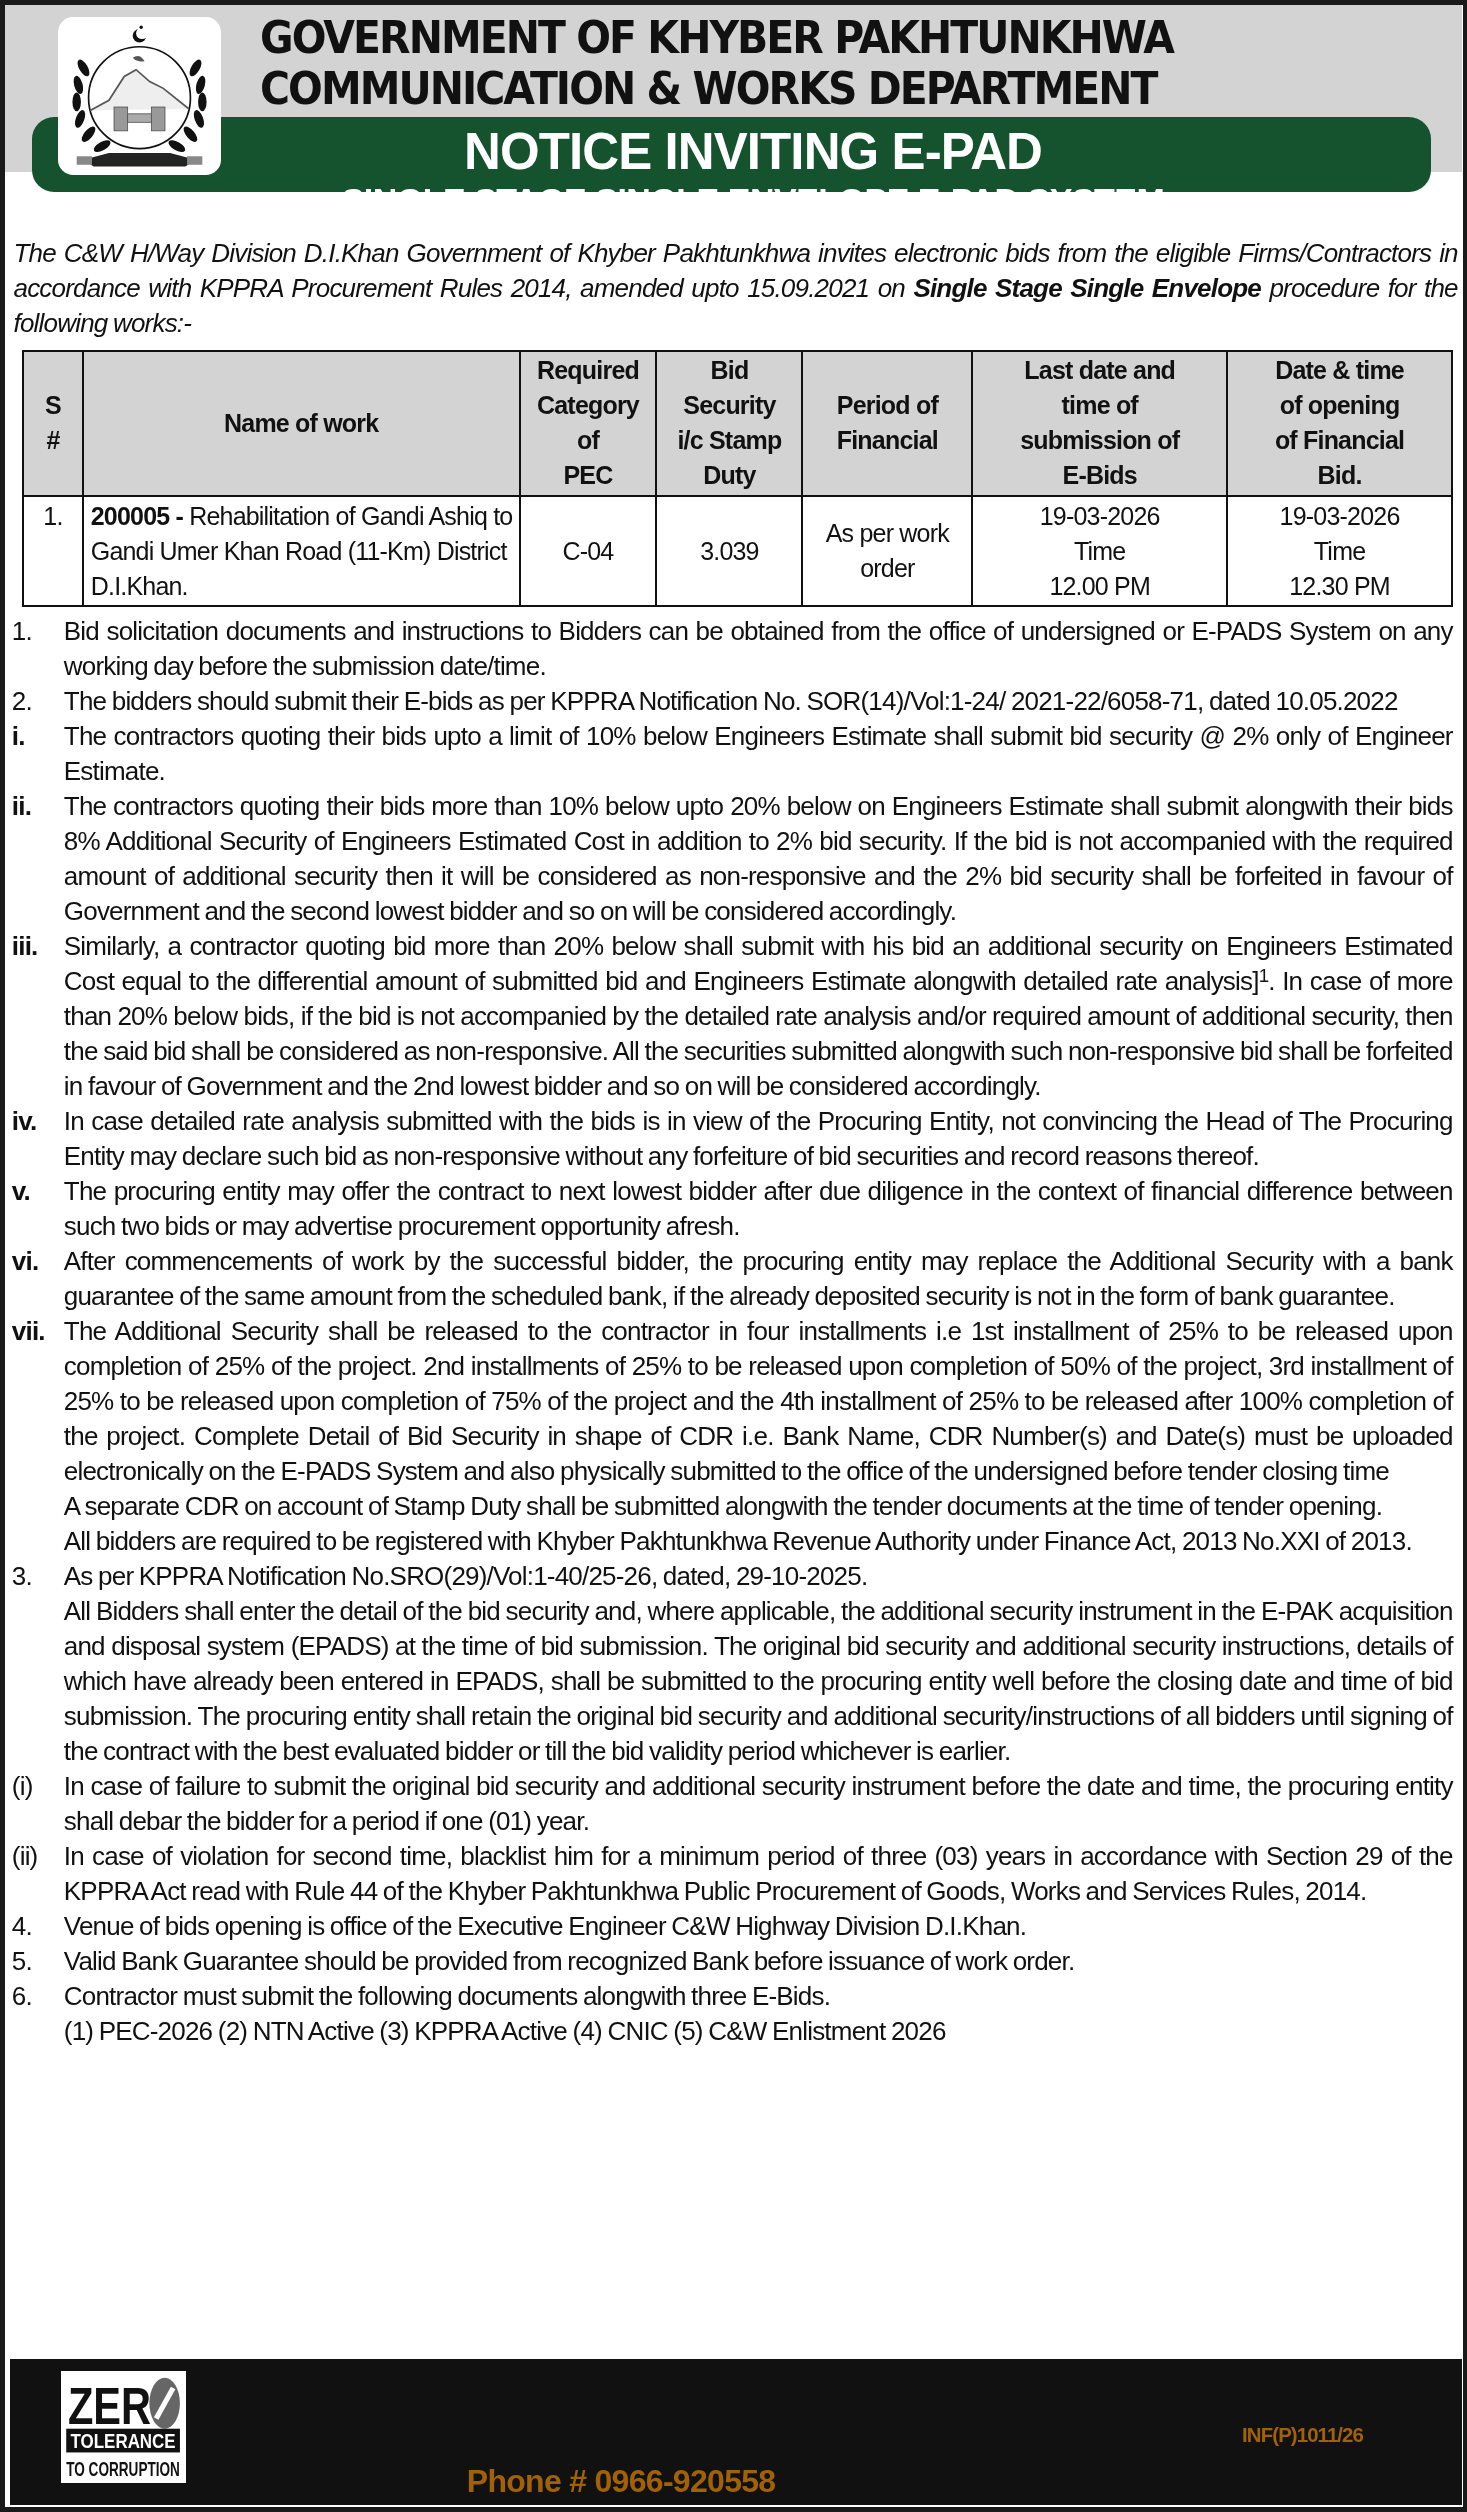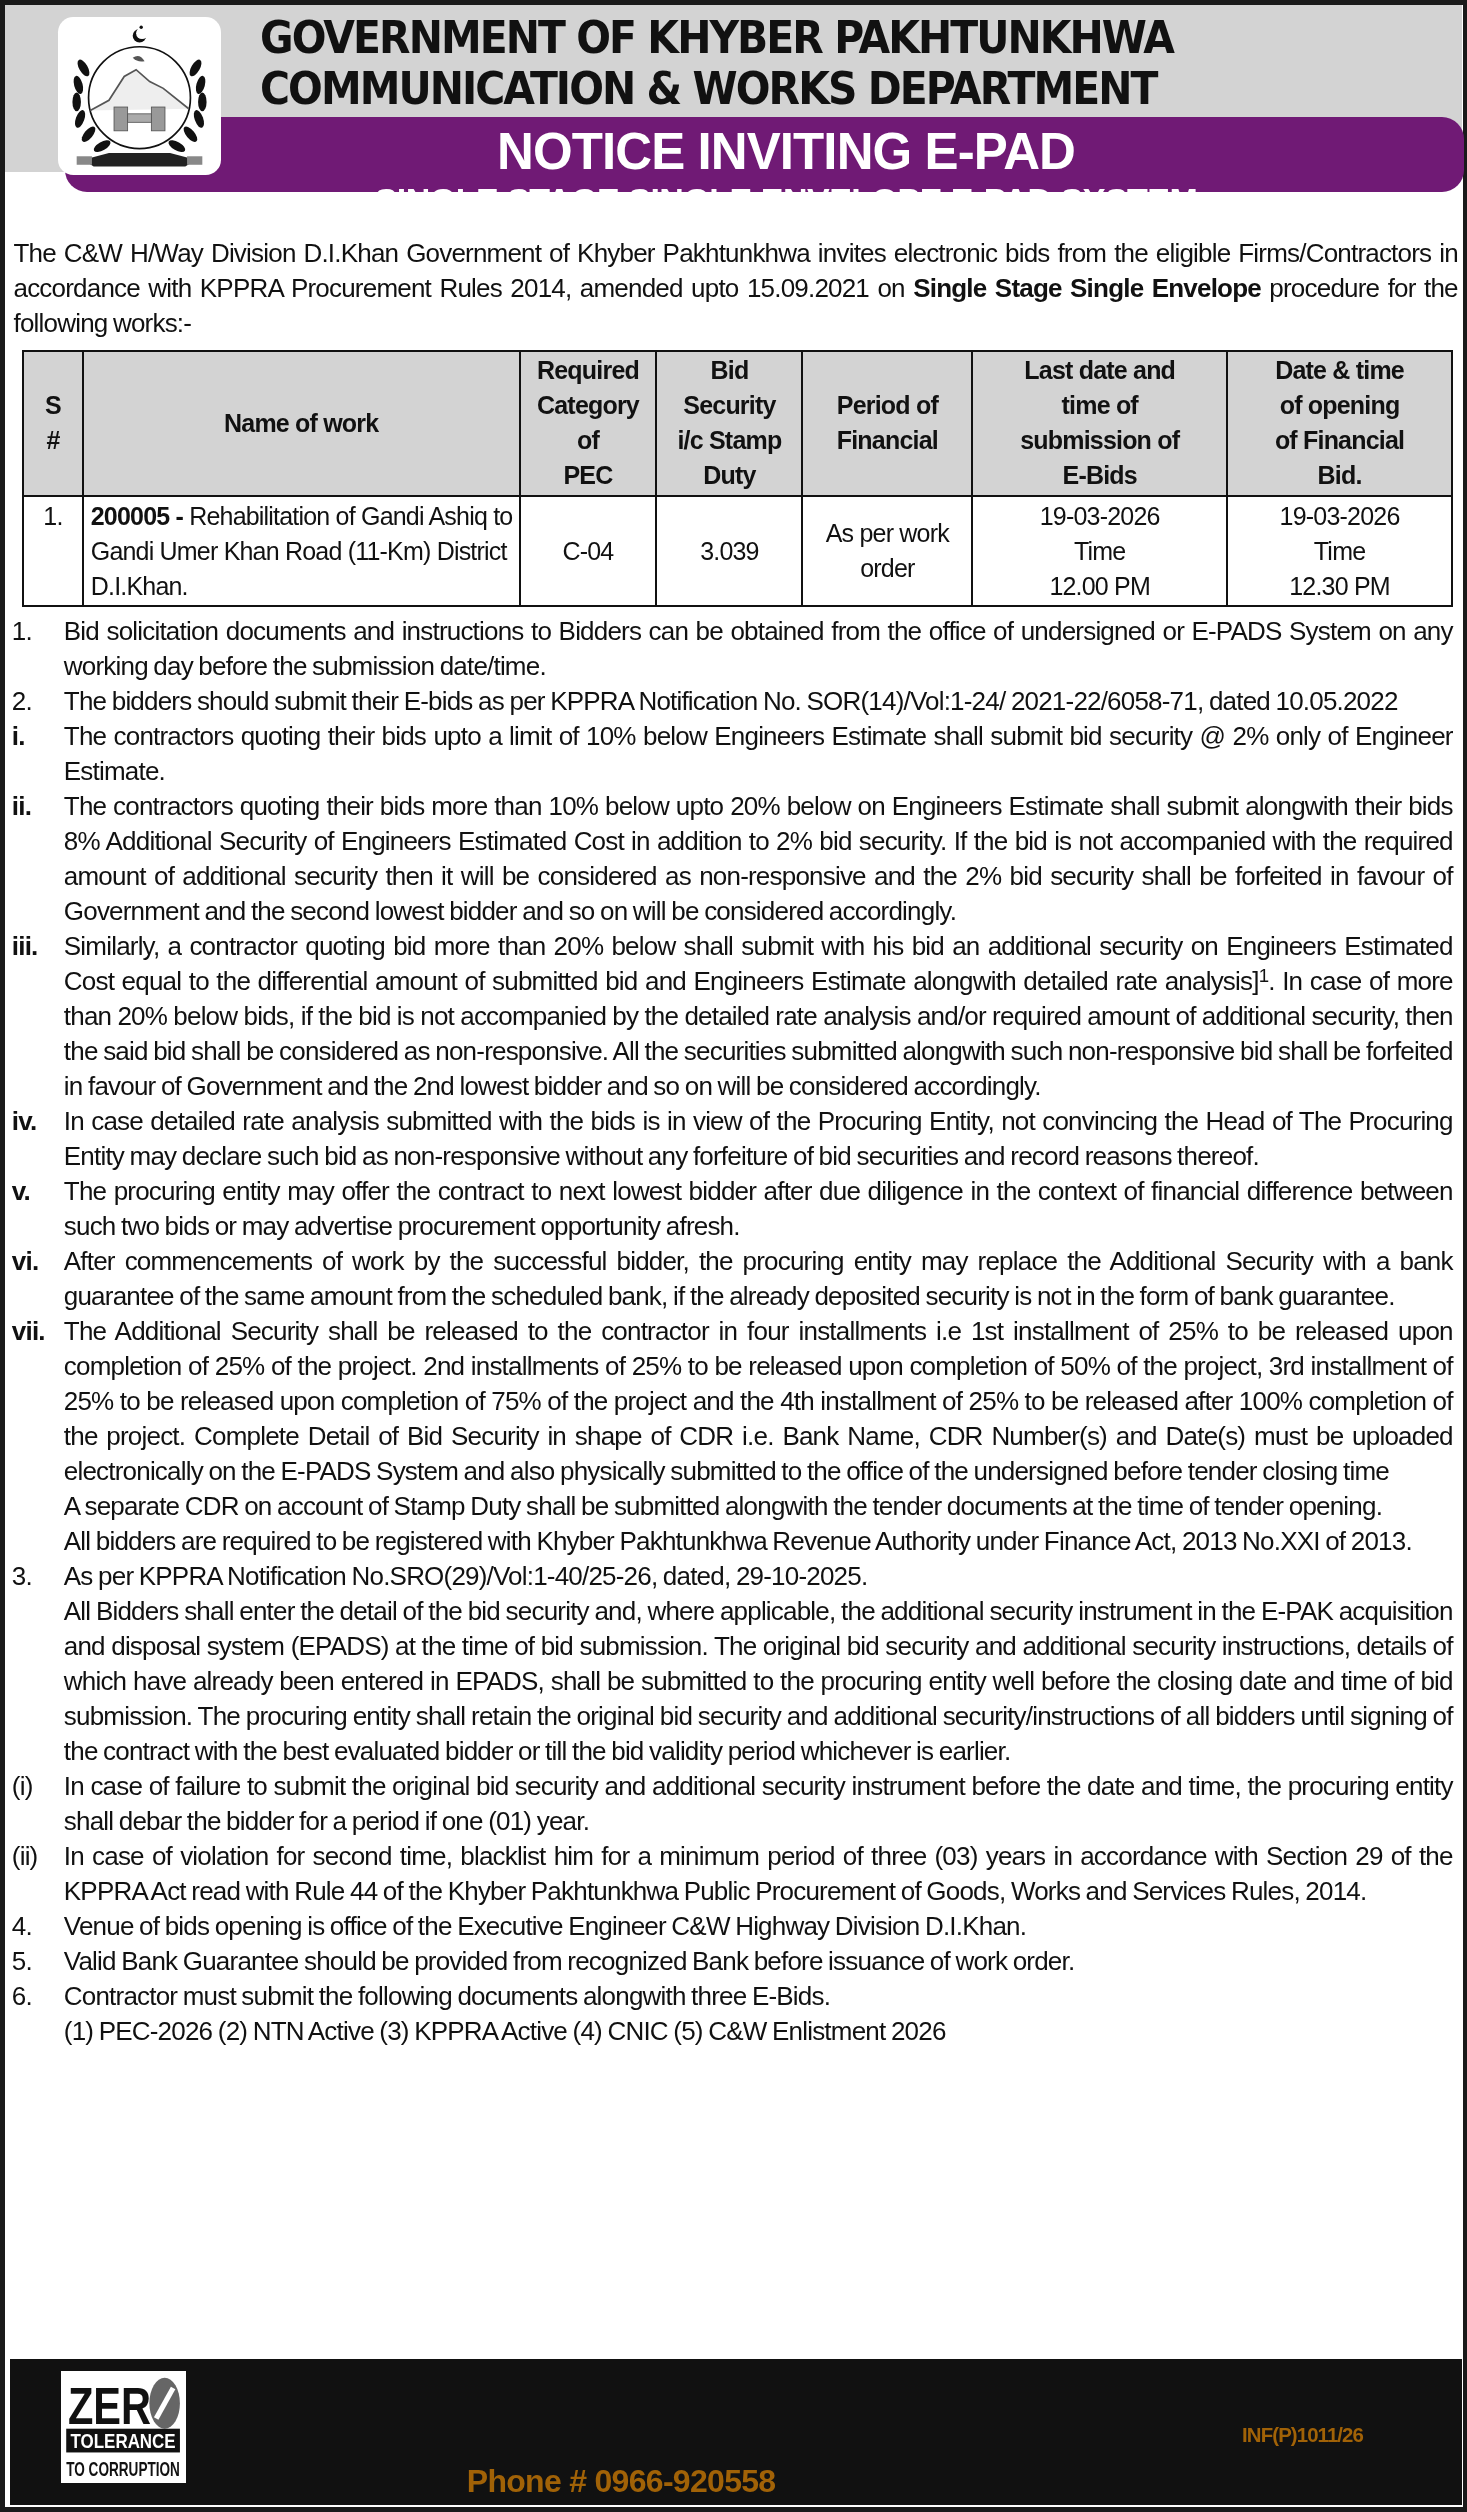--- a/index.html
+++ b/index.html
@@ -20,41 +20,41 @@
     position: absolute; left: 255px; width: 978px;
     font-family: "DejaVu Sans", sans-serif; font-weight: bold;
     font-size: 44px; letter-spacing: -2.1px; line-height: 51px; color: #111;
     transform: scaleX(0.93); transform-origin: left;
     white-space: nowrap; z-index: 2;
   }
   .hdr-line1 { top: 6.8px; }
   .hdr-line2 { top: 58px; }
   .banner {
     position: absolute; left: 27px; top: 112px; width: 1399px; height: 75px;
-    background: #701a75; border-radius: 22px; z-index: 1; margin-left: 33px;
+    background: #14532d; border-radius: 22px; z-index: 1;
   }
   .banner-title {
     position: absolute; left: 0; right: 0; top: 5.1px; text-align: center;
     color: #fff; font-weight: bold; font-size: 51px; letter-spacing: -0.9px;
     font-family: "Liberation Sans", sans-serif; line-height: 60px;
     padding-left: 43px;
   }
   .banner-sub {
     position: absolute; left: 0; right: 0; top: 66px; text-align: center;
     color: #fff; font-weight: bold; font-size: 34px; letter-spacing: -0.5px;
     font-family: "Liberation Sans", sans-serif; line-height: 34px;
     padding-left: 43px;
   }
   
   .content { position: absolute; left: 6.8px; top: 231px; width: 1446px; }
   .txt {
     font-size: 26px; line-height: 35px; letter-spacing: -0.8px; word-spacing: -0.9px;
     text-align: justify; text-align-last: left;
   }
-  .intro { padding: 0 0 0 1.7px; }
+  .intro { padding: 0 0 0 1.7px; font-style: italic; }
   .intro b { font-weight: bold; }
   
   .tbl {
     margin: 8.5px 0 0 10.2px; width: 1431px; border-collapse: collapse;
     font-size: 25px; letter-spacing: -0.8px; line-height: 35px;
   }
   .tbl th, .tbl td { border: 2.6px solid #111; text-align: center; vertical-align: middle; }
   .tbl th { background: #d3d3d3; font-weight: bold; padding: 1.7px 1.7px; }
   .tbl td { padding: 1.7px 3.4px; }
   .tbl td.work { text-align: left; padding-left: 6.8px; }

